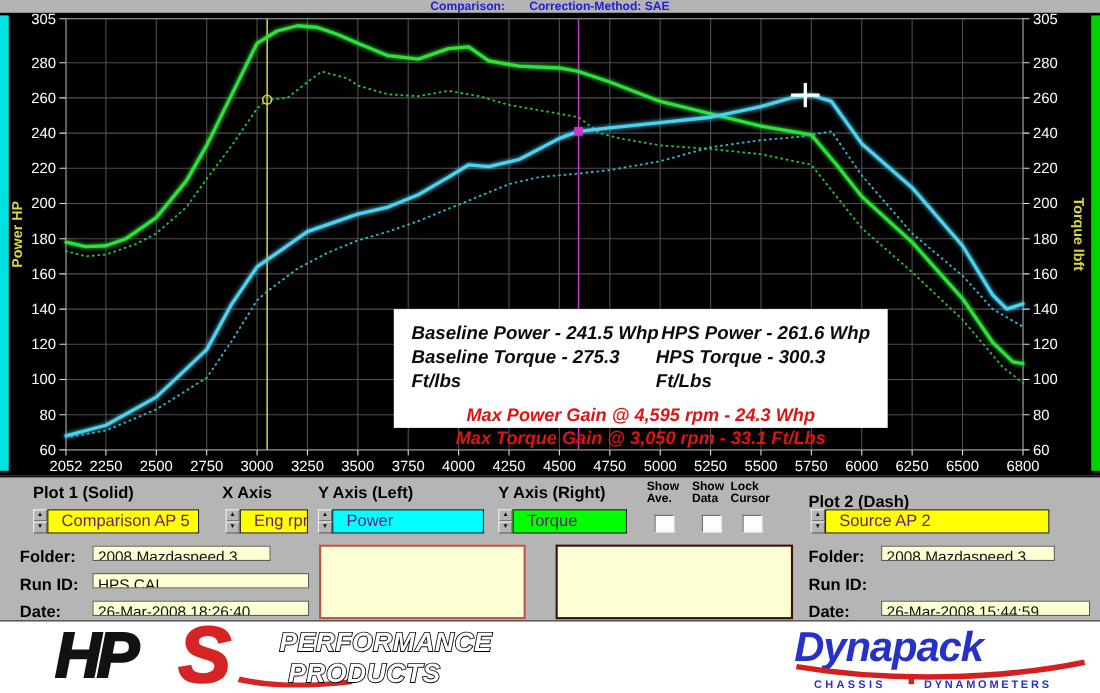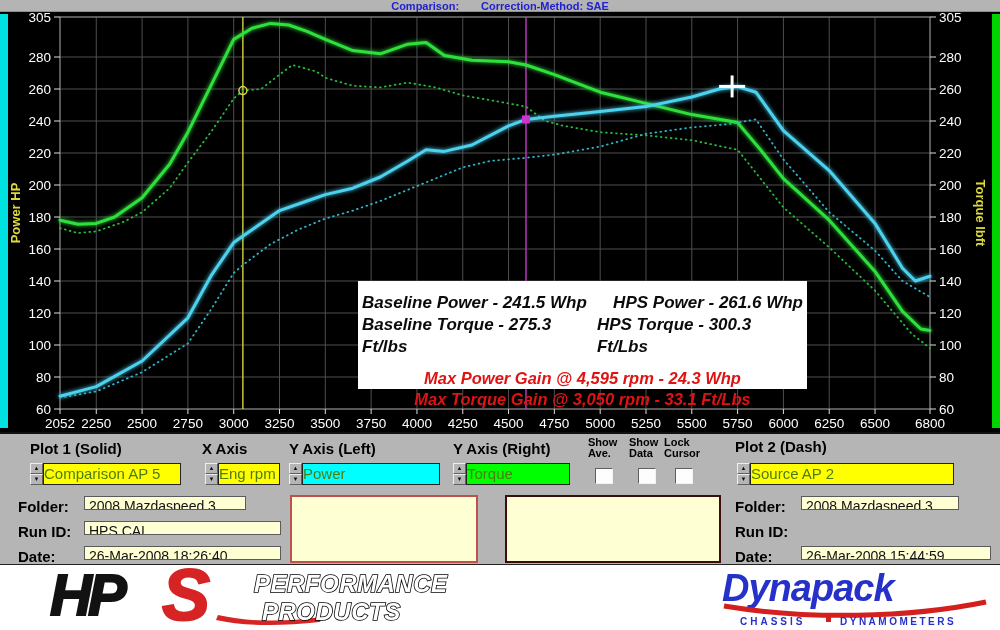--- a/index.html
+++ b/index.html
@@ -16,35 +16,35 @@
   .chart-area{position:absolute;left:0;top:12px;width:1000px;height:420px;background:#000;}
   .edge-stripe{position:absolute;top:2px;height:414px;width:8px;}
   .edge-left{left:0;background:#00e2e2;}
   .edge-right{right:0;background:#00d400;}
   svg{display:block;}
   .chart-svg{position:absolute;left:0;top:0;}
   .chart-svg text{font-family:"Liberation Sans",sans-serif;}
 
   .annotation{position:absolute;left:358px;top:269px;width:449px;height:108px;background:#fff;
               font-style:italic;font-weight:bold;padding-top:11px;box-sizing:border-box;}
-  .ann-row{display:flex;justify-content:space-between;padding:0 4px;font-size:17px;color:#0b0b0b;line-height:22px;}
+  .ann-row{display:flex;justify-content:space-between;padding:0 16px;font-size:17px;color:#0b0b0b;line-height:22px;}
   .ann-red{text-align:center;font-size:16.5px;color:#e01313;line-height:21px;}
   .ann-gap{height:10px;}
 
   
   .controls{position:absolute;left:0;top:432px;width:1000px;height:133px;background:#b5b5b5;
             border-top:2px solid #111;border-bottom:1px solid #222;box-sizing:border-box;}
   .ctl-label{position:absolute;font-size:15px;font-weight:bold;color:#000;white-space:nowrap;}
   .cb-label{position:absolute;font-size:11px;font-weight:bold;color:#000;line-height:11px;text-align:left;white-space:pre-line;}
   .combo{position:absolute;height:22px;display:flex;}
   .spinner{width:13px;height:22px;display:flex;flex-direction:column;}
   .spin-btn{flex:1;background:#b5b5b5;border:1px solid;border-color:#efefef #5f5f5f #5f5f5f #efefef;
             font-size:6px;line-height:8px;text-align:center;color:#111;padding:0;}
-  .combo-field{height:20px;border:1px solid #222;font-size:15px;color:#4d7c0f;
-               padding:1px 0 0 0;white-space:nowrap;overflow:hidden;box-sizing:border-box;height:22px;}
+  .combo-field{height:20px;border:1px solid #222;font-size:15px;color:#701a75;
+               padding:1px 0 0 12px;white-space:nowrap;overflow:hidden;box-sizing:border-box;height:22px;}
   .checkbox{position:absolute;width:16px;height:14px;background:#fdfdfd;
             border:1px solid;border-color:#5f5f5f #f2f2f2 #f2f2f2 #5f5f5f;}
   .txt-field{position:absolute;height:14px;background:#ffffd4;border:1px solid #5a5a5a;
              font-size:14px;color:#111;padding:1px 0 0 4px;white-space:nowrap;overflow:hidden;box-sizing:border-box;}
   .comment-box{position:absolute;background:#ffffd4;box-sizing:border-box;}
   .cbox-a{border:2px solid #c05050;}
   .cbox-b{border:2px solid #3c0d0d;}
 
   
   .logo-strip{position:absolute;left:0;top:565px;width:1000px;height:65px;background:#fff;}
@@ -215,21 +215,21 @@
       <div class="ann-red">Max Power Gain @ 4,595 rpm - 24.3 Whp</div>
       <div class="ann-red">Max Torque Gain @ 3,050 rpm - 33.1 Ft/Lbs</div>
     </div>
   </div>
 
   <div class="controls">
     <div class="ctl-label" style="left:30px;top:6px">Plot 1 (Solid)</div>
     <div class="ctl-label" style="left:202px;top:6px">X Axis</div>
     <div class="ctl-label" style="left:289px;top:6px">Y Axis (Left)</div>
     <div class="ctl-label" style="left:453px;top:6px">Y Axis (Right)</div>
-    <div class="ctl-label" style="left:735px;top:4px">Plot 2 (Dash)</div>
+    <div class="ctl-label" style="left:735px;top:14px">Plot 2 (Dash)</div>
 
     <div class="combo" style="left:30px;top:29px">
       <div class="spinner">
         <div class="spin-btn">▲</div>
         <div class="spin-btn">▼</div>
       </div>
       <div class="combo-field" style="width:138px;background:#ffff00">Comparison AP 5</div>
     </div>
 
     <div class="combo" style="left:205px;top:29px">

